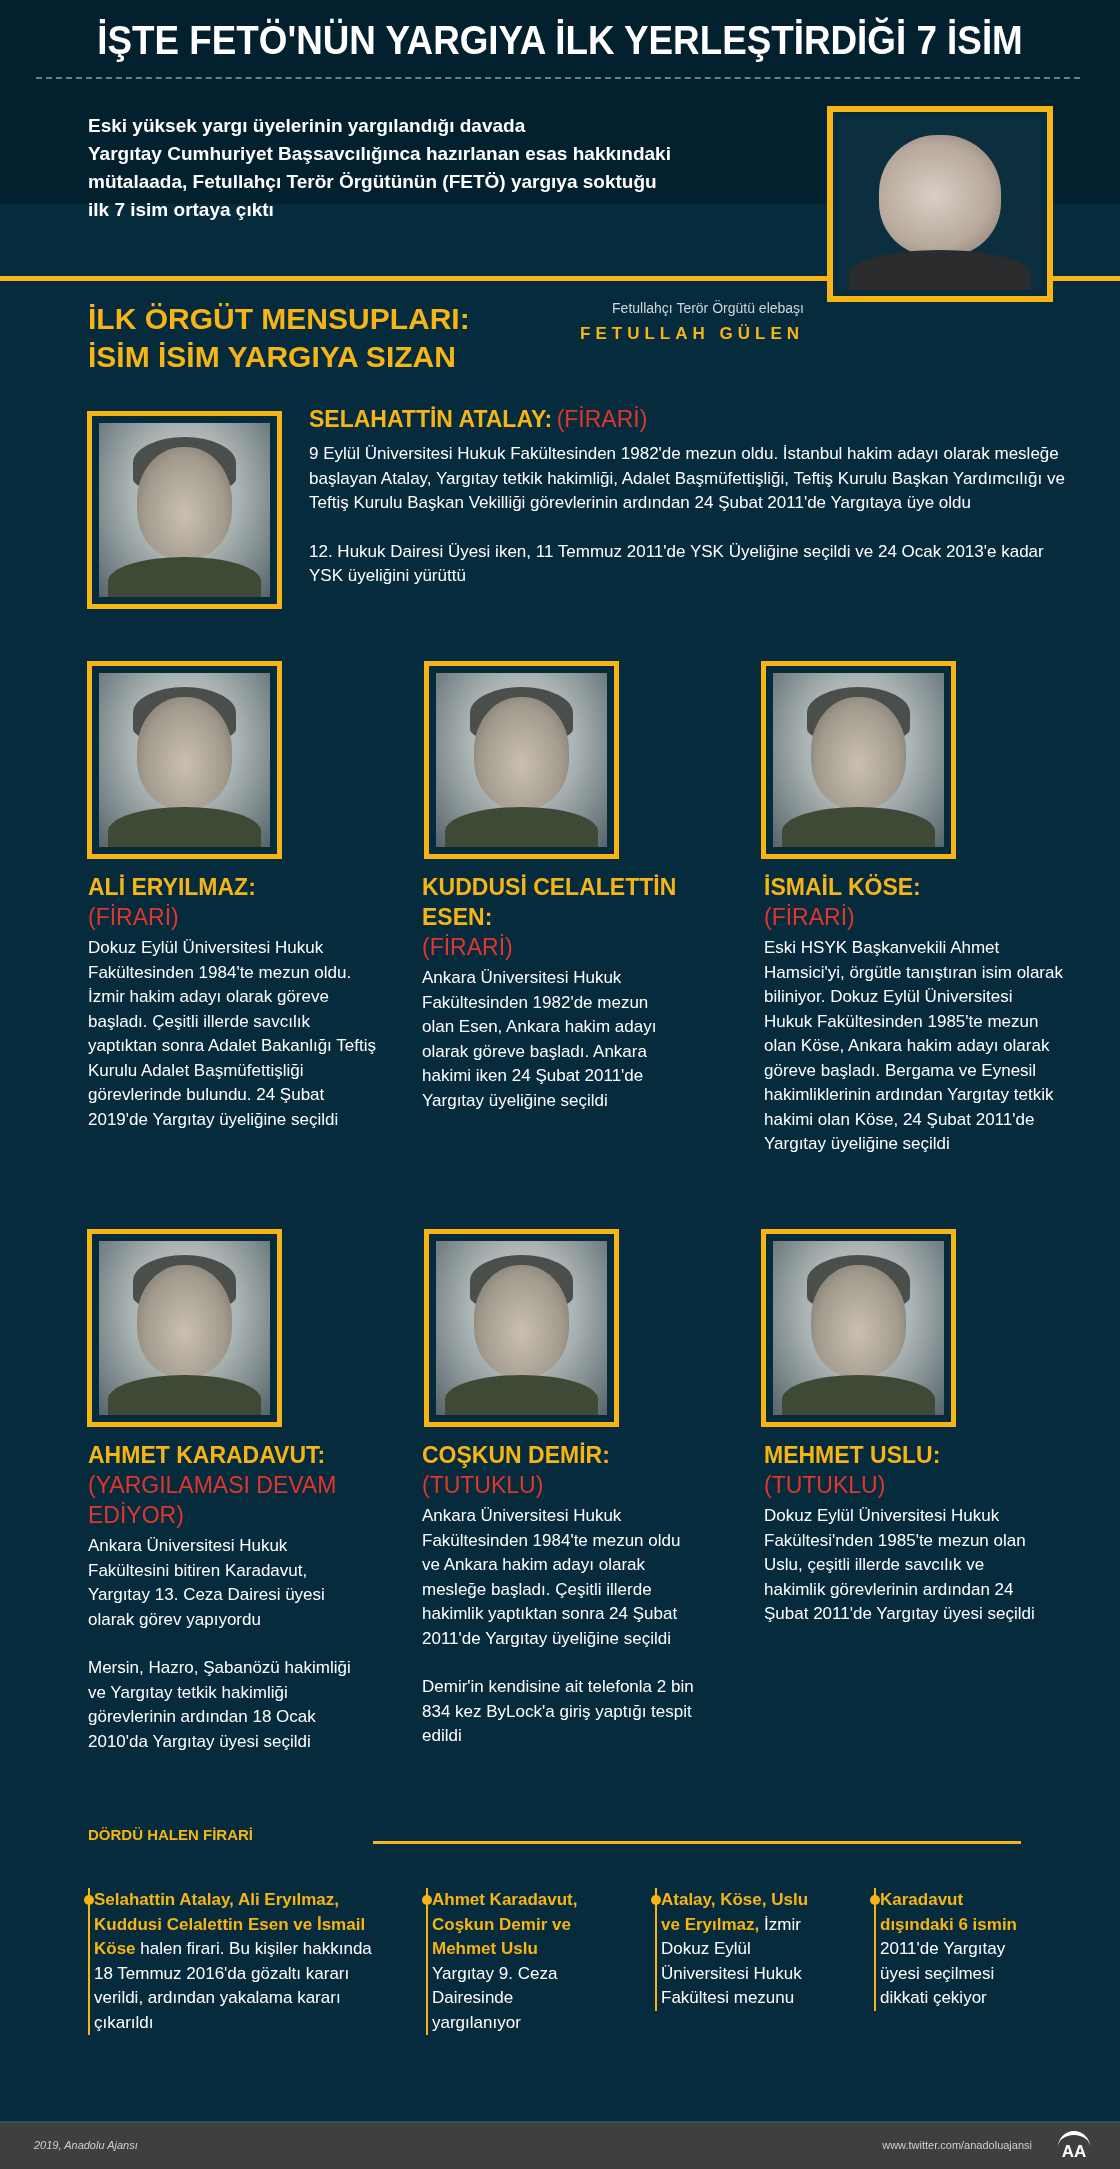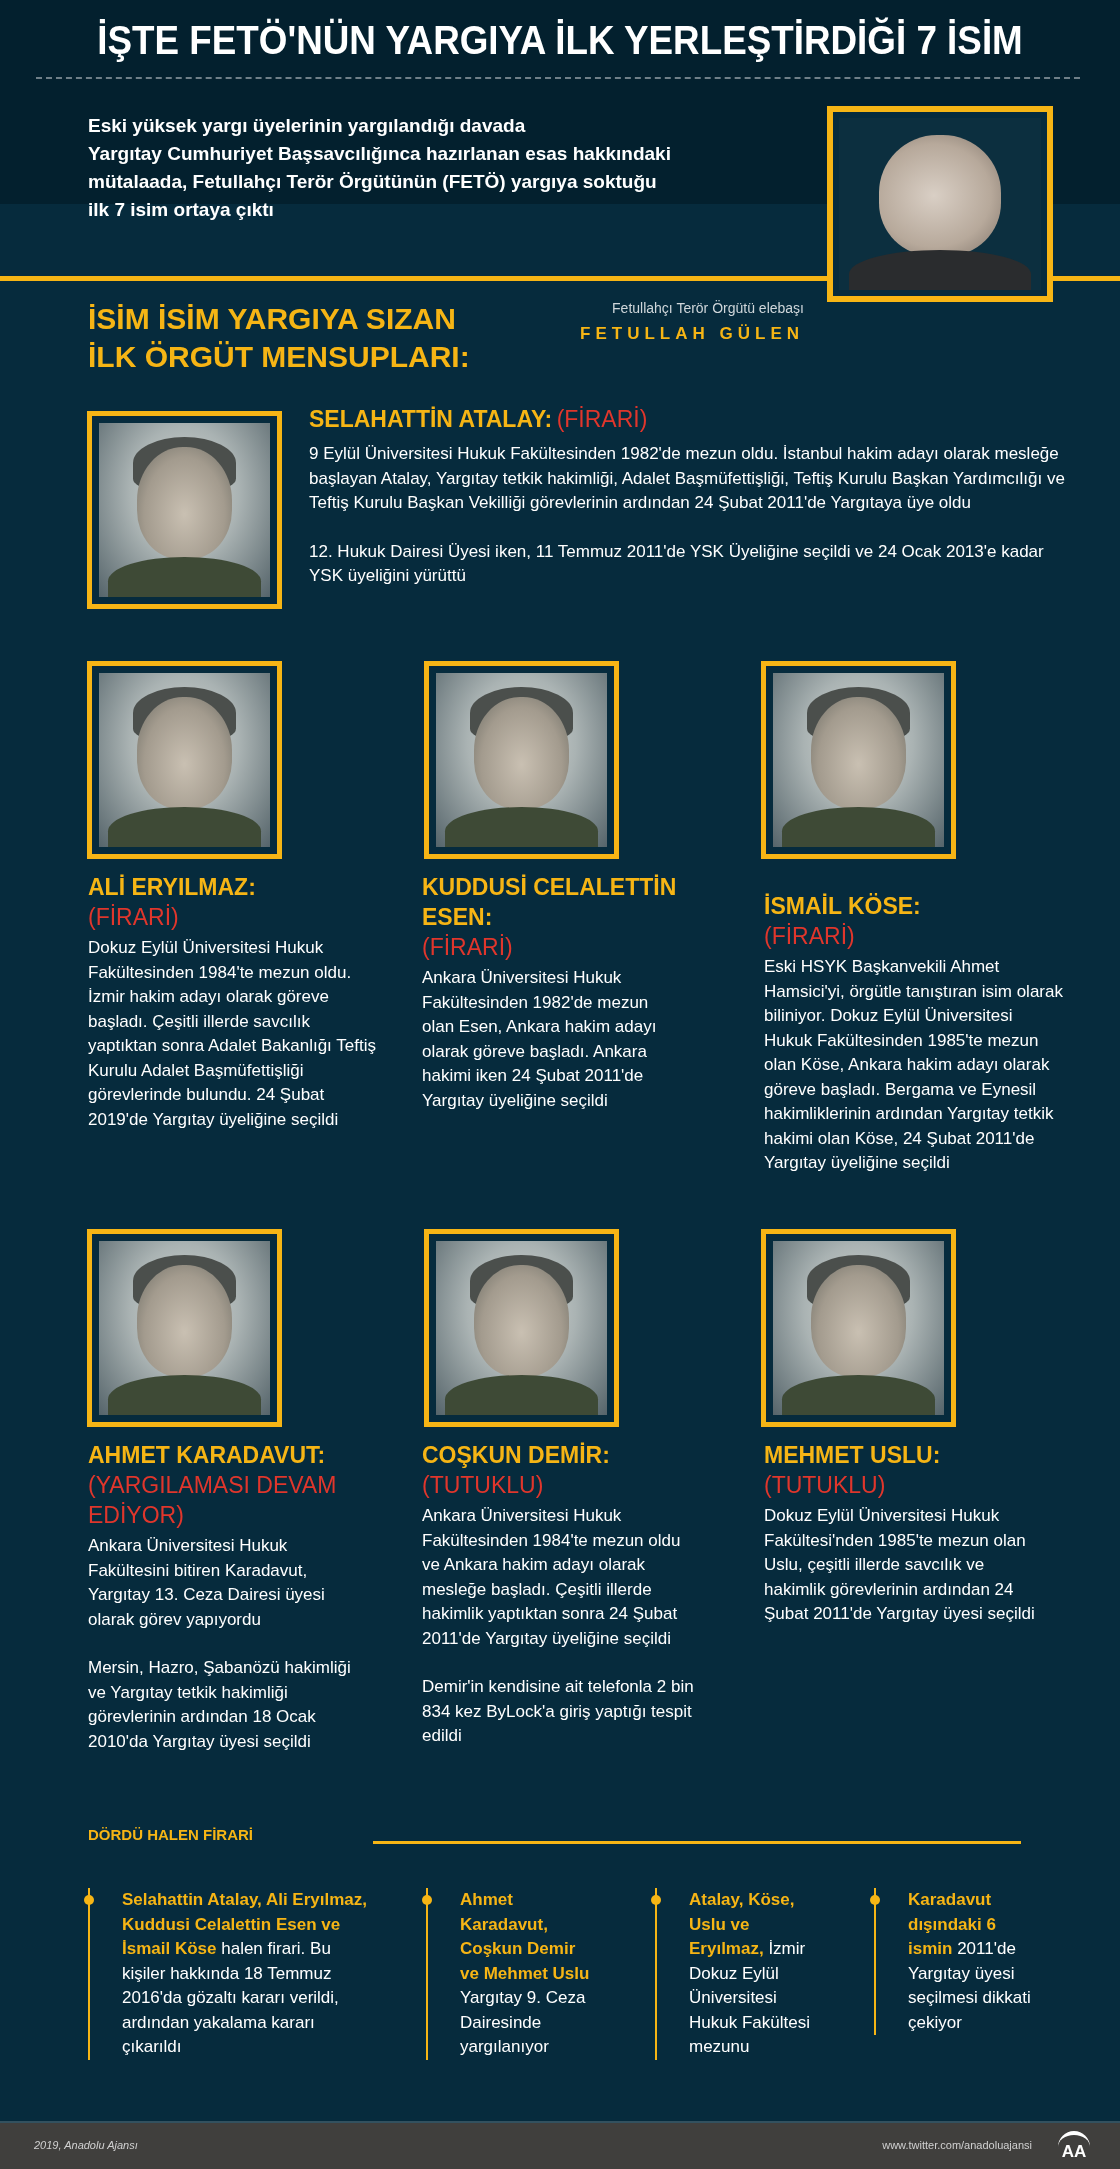--- a/index.html
+++ b/index.html
@@ -87,21 +87,21 @@
     .feat-text .person-bio p + p { }
     .col-text { position: absolute; width: 290px; }
     .bottom-title {
       position: absolute; left: 88px; top: 1826px;
       font-size: 15px; font-weight: bold; color: #f6b515;
     }
     .bottom-rule {
       position: absolute; left: 373px; top: 1841px; width: 648px; height: 3px; background: #f6b515;
     }
     .fact {
-      position: absolute; padding-left: 32px;
+      position: absolute; padding-left: 4px;
       border-left: 2px solid #f6b515; font-size: 17px; line-height: 24.5px; color: #ffffff;
     }
     .fact .dot {
       position: absolute; left: -6px; top: 7px; width: 10px; height: 10px; border-radius: 50%;
       background: #f6b515;
     }
     .fact b { color: #f6b515; }
     .footer {
       position: absolute; left: 0; top: 2121px; width: 1120px; height: 48px; background: #403f3d;
       border-top: 2px solid #33515f;
@@ -130,22 +130,22 @@
 <div class="gold-band"></div>
 
 <div class="leader-photo">
   <div class="ph leader">
     <div class="head"></div>
     <div class="robe"></div>
   </div>
 </div>
 
 <div class="section-title">
+  <div>İLK ÖRGÜT MENSUPLARI:</div>
   <div>İSİM İSİM YARGIYA SIZAN</div>
-  <div>İLK ÖRGÜT MENSUPLARI:</div>
 </div>
 
 <div class="leader-caption">
   <div class="sub">Fetullahçı Terör Örgütü elebaşı</div>
   <div class="name">FETULLAH GÜLEN</div>
 </div>
 
 <div class="frame" style="left:87px; top:411px;">
   <div class="ph">
       <div class="hair"></div>
@@ -194,21 +194,21 @@
   </div>
 </div>
 
 <div class="frame" style="left:761px; top:661px;">
   <div class="ph">
       <div class="hair"></div>
       <div class="head"></div>
       <div class="robe"></div>
     </div>
 </div>
-<div class="col-text" style="left:764px; top:872px; width:300px;margin-top:19px;">
+<div class="col-text" style="left:764px; top:872px; width:300px;">
   <div class="person-name">İSMAİL KÖSE:</div>
   <div class="person-status">(FİRARİ)</div>
   <div class="person-bio">
     <p>Eski HSYK Başkanvekili Ahmet Hamsici'yi, örgütle tanıştıran isim olarak biliniyor. Dokuz Eylül Üniversitesi Hukuk Fakültesinden 1985'te mezun olan Köse, Ankara hakim adayı olarak göreve başladı. Bergama ve Eynesil hakimliklerinin ardından Yargıtay tetkik hakimi olan Köse, 24 Şubat 2011'de Yargıtay üyeliğine seçildi</p>
   </div>
 </div>
 
 <div class="frame" style="left:87px; top:1229px;">
   <div class="ph">
       <div class="hair"></div>

